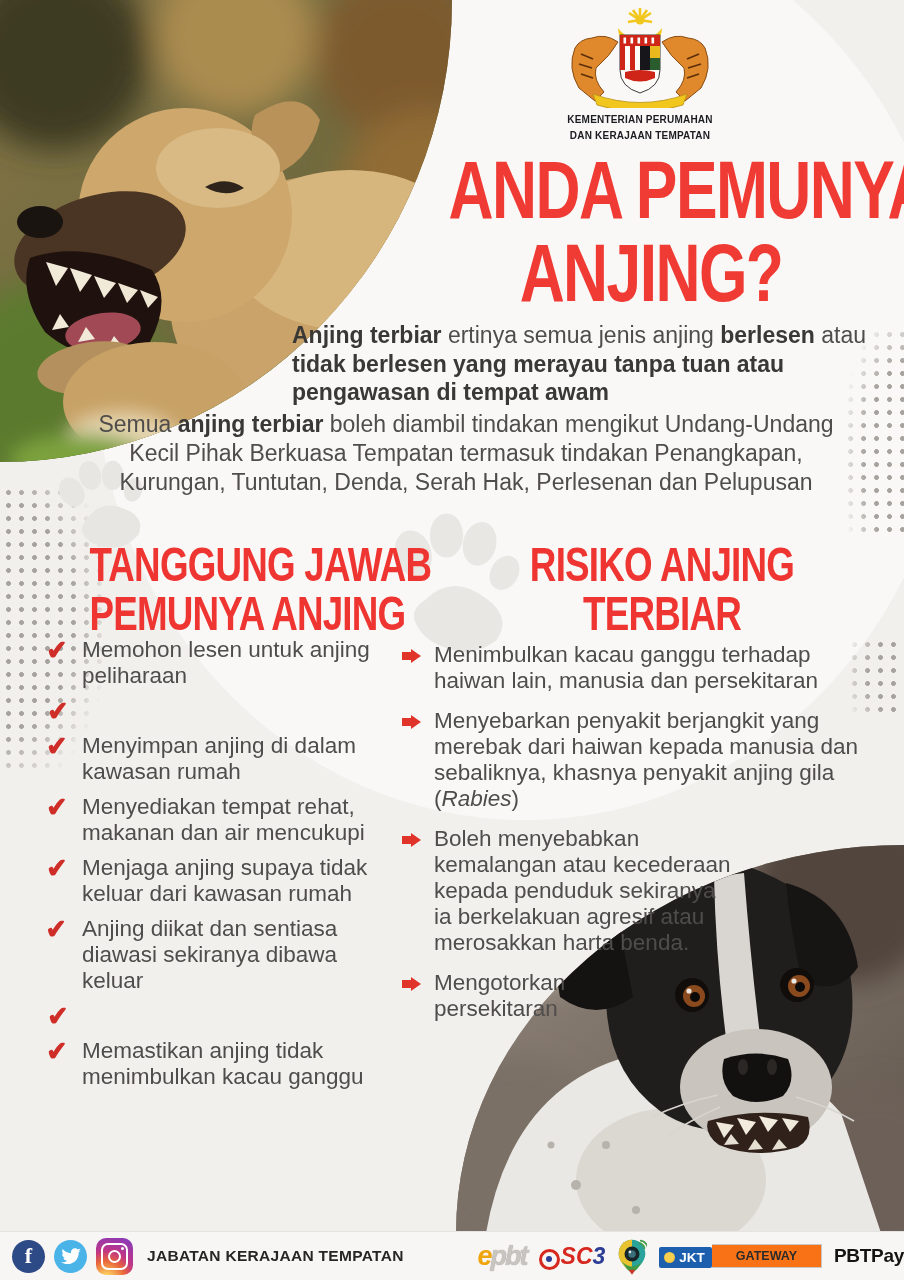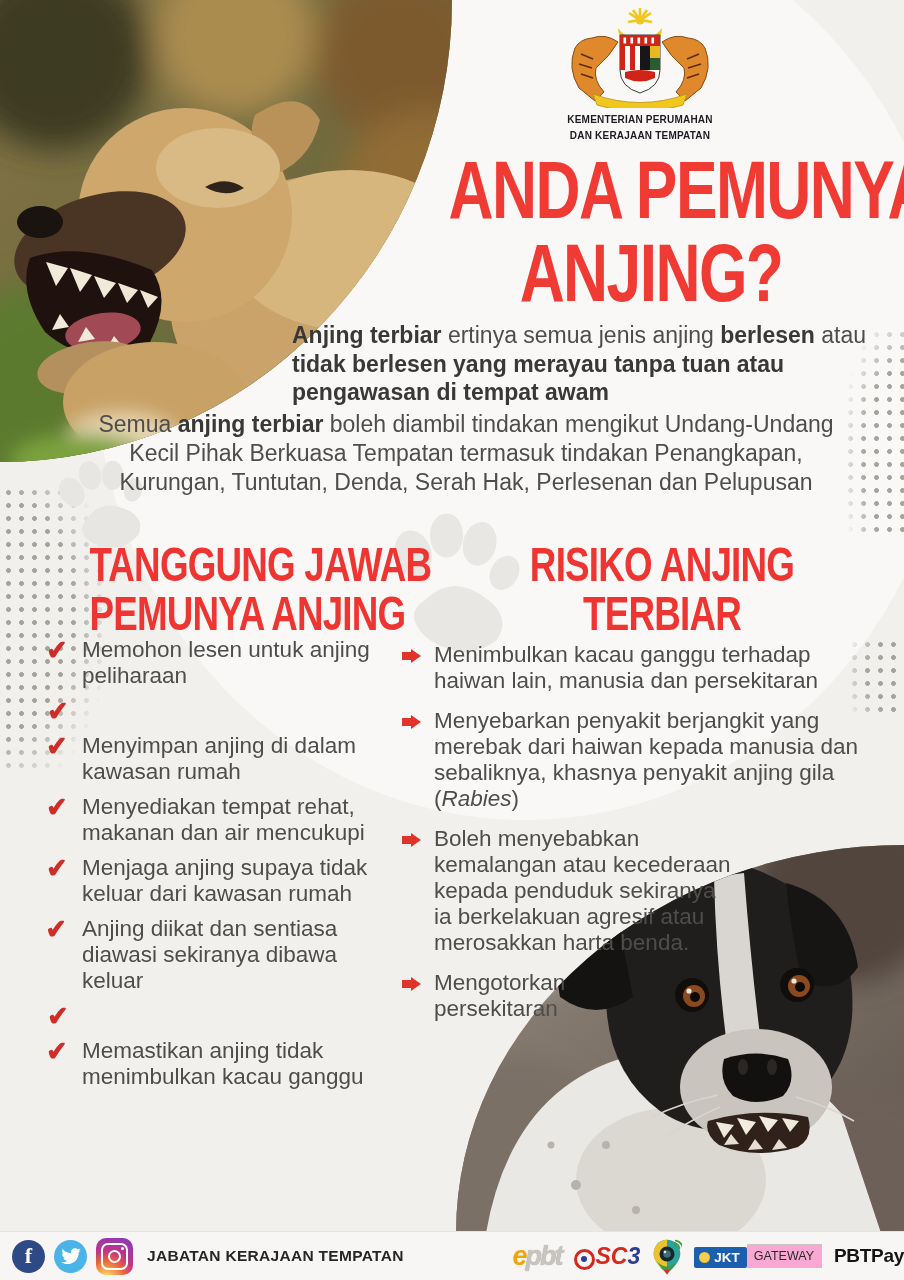--- a/index.html
+++ b/index.html
@@ -110,22 +110,22 @@
   .osc-ring { width:15px; height:15px; border:3.5px solid #d6281e; border-radius:50%;
     display:inline-flex; align-items:center; justify-content:center; margin-right:1px; }
   .osc-core { width:6px; height:6px; background:#2b3d96; border-radius:50%; }
   .osc-sc { color:#d6281e; }
   .osc-3 { color:#2b3d96; }
   .jkt-gateway { display:flex; align-items:flex-end; }
   .jkt-chip { background:#1b5fae; color:#fff; font-weight:bold; font-size:13.5px;
     padding:3px 7px 3px 5px; border-radius:2px; display:flex; align-items:center; gap:4px; }
   .jkt-crest { width:11px; height:11px; border-radius:50%;
     background:radial-gradient(circle at 50% 45%, #f6cf4e 55%, #b98b1e 100%); }
-  .gateway-chip { background:#f9a8d4; color:#2b2b2b; font-weight:normal; font-size:12.5px;
-    padding:4px 7px; border:1px solid #c9c6c2; border-left:none; }
+  .gateway-chip { background:#f97316; color:#2b2b2b; font-weight:bold; font-size:12.5px;
+    padding:4px 24px; border:1px solid #c9c6c2; border-left:none; }
   .pbtpay { font-weight:bold; font-size:19px; color:#141414; letter-spacing:-.3px; }
 </style>
 </head>
 <body>
 
 <div class="poster">
 
   <div class="bg-circle"></div>
 
   <div class="dots dots-left"></div>

